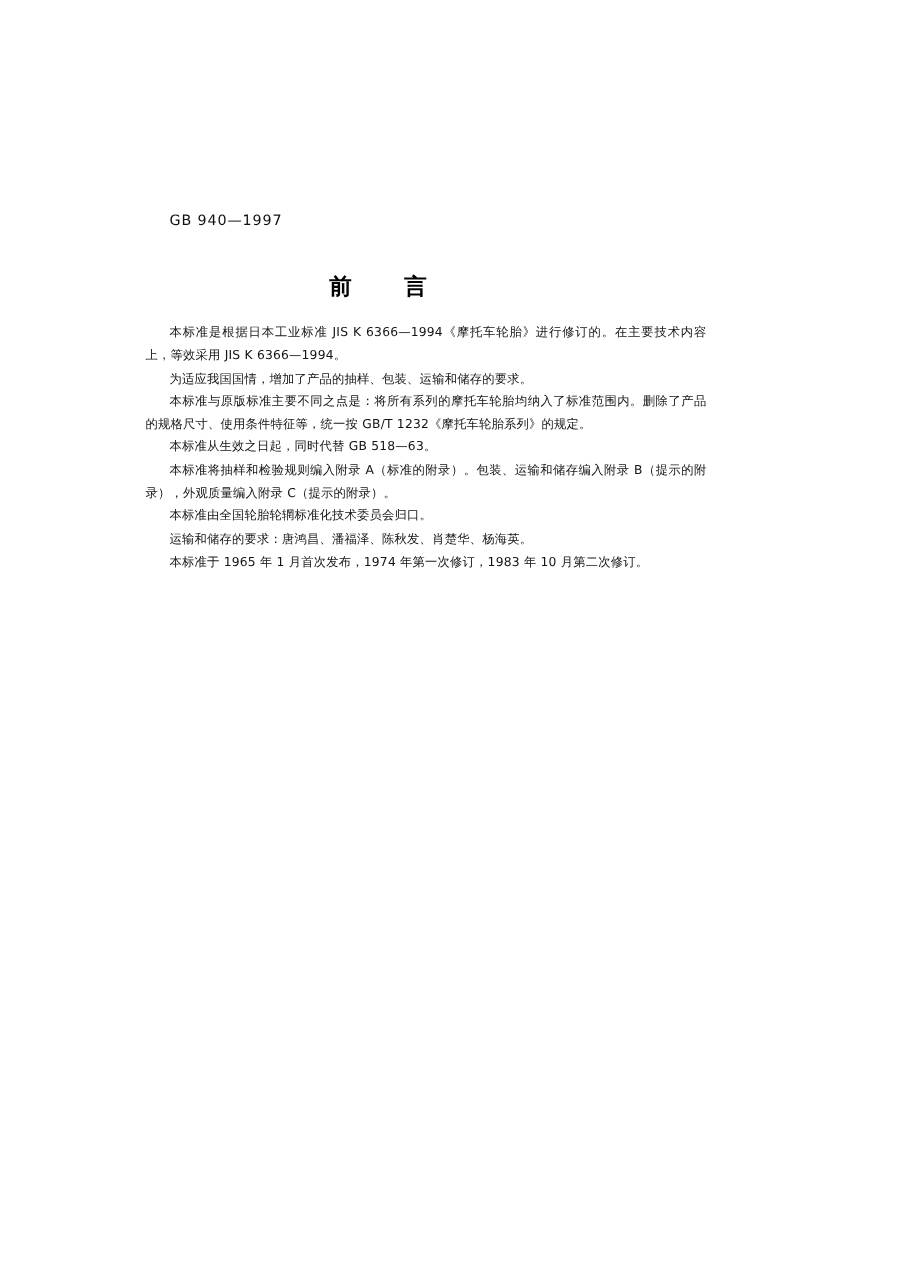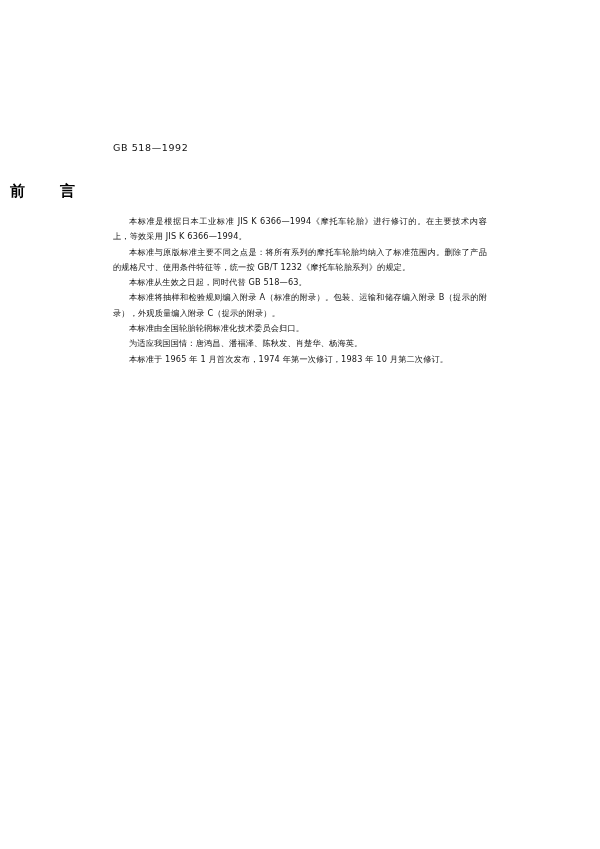--- a/index.html
+++ b/index.html
@@ -28,57 +28,58 @@
     font-size: 9.5px;
     letter-spacing: 0.6px;
     color: #101010;
     white-space: nowrap;
   }
   .doc-title {
     position: absolute;
     left: 0;
     top: 182px;
     width: 504px;
-    text-align: left;
+    text-align: center;
     font-family: "DejaVu Serif", serif;
     font-size: 15px;
     font-weight: bold;
     letter-spacing: 10px;
     text-indent: 10px;
     color: #000000;
   }
   .body-block {
     position: absolute;
-    left: 113px;
+    left: 97px;
     top: 214px;
     width: 374px;
   }
   .para {
     font-family: "DejaVu Sans", sans-serif;
     font-size: 8.2px;
     line-height: 15.3px;
     color: #141414;
     text-align: justify;
     text-indent: 16px;
     margin: 0;
     letter-spacing: 0.15px;
   }
 </style>
 </head>
 <body>
 
 <div class="page">
 
-  <div class="std-number">GB 518—1992</div>
+  <div class="std-number">GB 940—1997</div>
 
   <div class="doc-title">前　言</div>
 
   <div class="body-block">
     <p class="para">本标准是根据日本工业标准 JIS K 6366—1994《摩托车轮胎》进行修订的。在主要技术内容上，等效采用 JIS K 6366—1994。</p>
+    <p class="para">为适应我国国情，增加了产品的抽样、包装、运输和储存的要求。</p>
     <p class="para">本标准与原版标准主要不同之点是：将所有系列的摩托车轮胎均纳入了标准范围内。删除了产品的规格尺寸、使用条件特征等，统一按 GB/T 1232《摩托车轮胎系列》的规定。</p>
     <p class="para">本标准从生效之日起，同时代替 GB 518—63。</p>
     <p class="para">本标准将抽样和检验规则编入附录 A（标准的附录）。包装、运输和储存编入附录 B（提示的附录），外观质量编入附录 C（提示的附录）。</p>
     <p class="para">本标准由全国轮胎轮辋标准化技术委员会归口。</p>
-    <p class="para">为适应我国国情：唐鸿昌、潘福泽、陈秋发、肖楚华、杨海英。</p>
+    <p class="para">运输和储存的要求：唐鸿昌、潘福泽、陈秋发、肖楚华、杨海英。</p>
     <p class="para">本标准于 1965 年 1 月首次发布，1974 年第一次修订，1983 年 10 月第二次修订。</p>
   </div>
 
 </div>
 
 </body></html>

